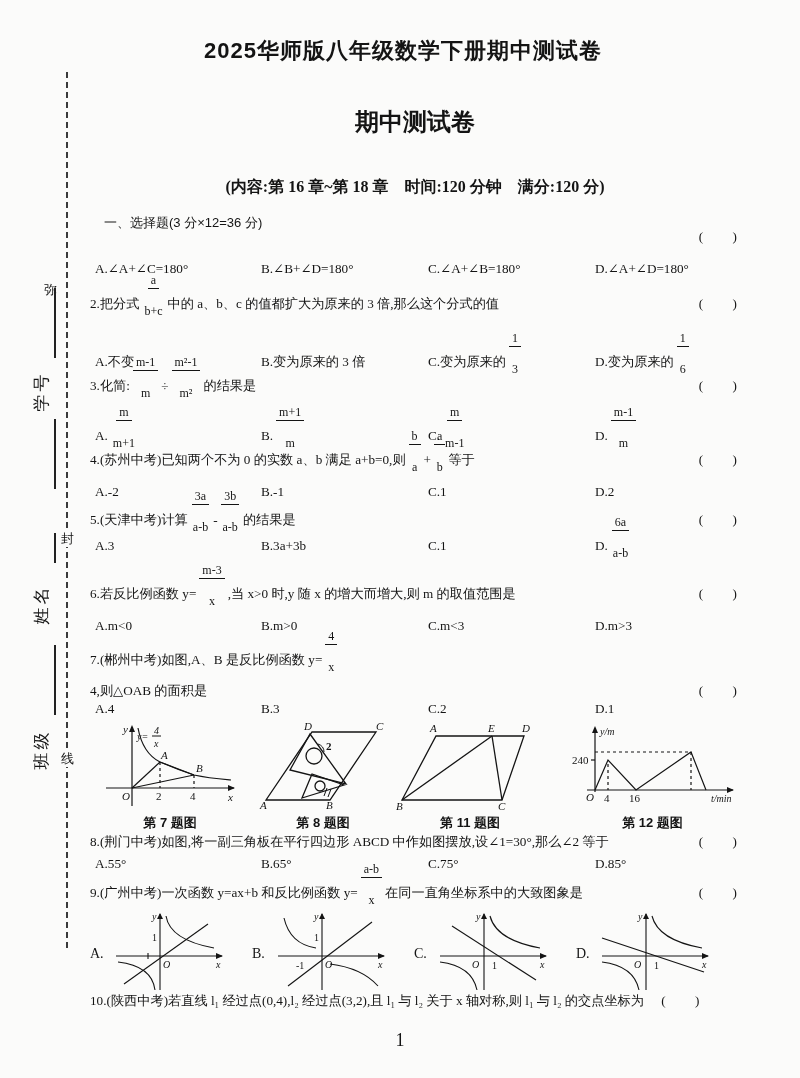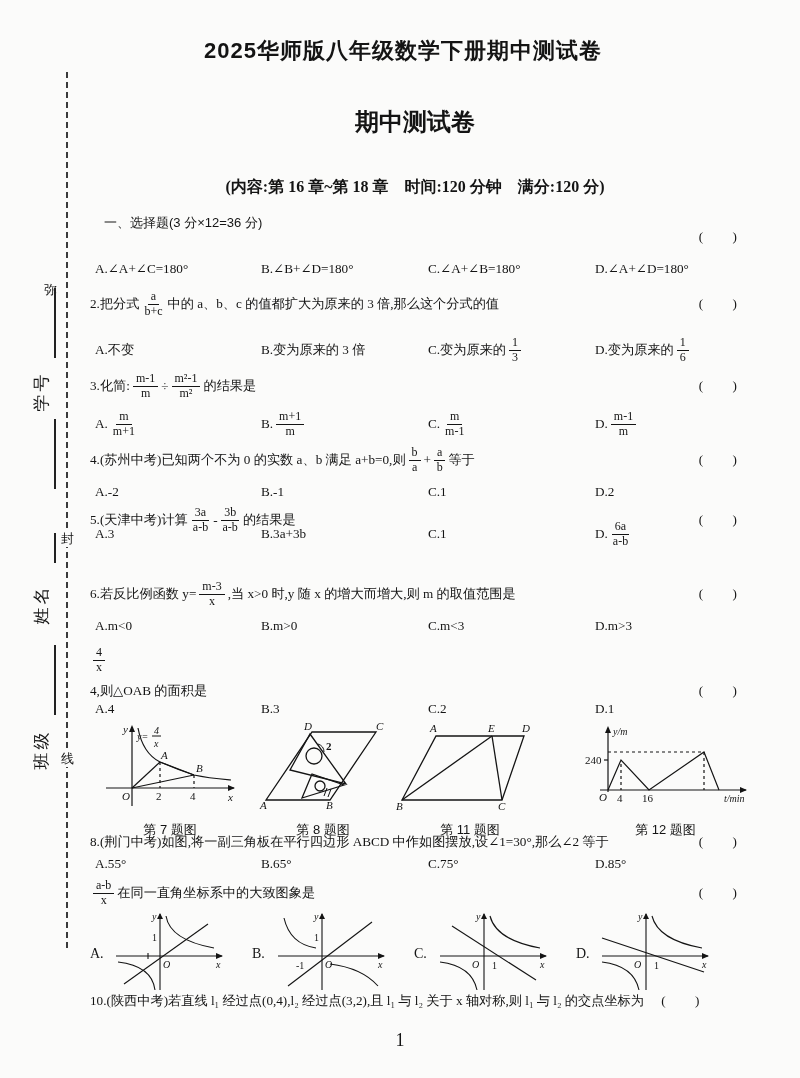--- a/index.html
+++ b/index.html
@@ -17,30 +17,30 @@
   
   .row{left:90px;width:650px;font-size:13.2px;line-height:1.4}
   .frow{display:flex;align-items:center;white-space:nowrap}
   .brk{position:absolute;right:2px;top:50%;transform:translateY(-50%);letter-spacing:1px}
   .opts{left:95px;width:645px;display:grid;grid-template-columns:166px 167px 167px 1fr;
         align-items:center;font-size:13.2px}
   .cell{display:flex;align-items:center;white-space:nowrap}
   .fr{display:inline-flex;flex-direction:column;align-items:center;font-size:12px;
       line-height:1.15;margin:0 3px;text-align:center}
   .fr .fn{border-bottom:1px solid #141414;padding:0 3px}
-  .fr .fd{padding:0 2px}
+  .fr .fd{padding:16px 2px}
   
   .seal-line{left:66px;top:72px;height:876px;border-left:2px dashed #3a3a3a;width:0}
   .seal-char{font-size:13px;background:#fbfbfa;padding:1px 1px;line-height:1.1}
   .seg{left:54px;width:2px;background:#222}
   .side-label{left:13px;width:56px;text-align:center;transform:rotate(-90deg);
               font-size:17px;letter-spacing:3px}
   
   .fig{top:722px;text-align:center}
-  .figcap{font-size:13px;font-weight:normal;margin-top:11px;
+  .figcap{font-size:13px;font-weight:bold;margin-top:4px;
           font-family:"Liberation Sans","DejaVu Sans",sans-serif}
   svg{display:block;margin:0 auto}
   svg text{font-family:"Liberation Serif","DejaVu Serif",serif;font-size:11px;fill:#141414}
   svg text.it{font-style:italic}
   svg text.sm{font-size:10px}
   .g9{top:910px;width:150px;height:88px}
   .g9lab{position:absolute;left:0;top:36px;font-size:14px}
   .g9 svg{position:absolute;left:18px;top:0}
   .pageno{top:1030px;left:0;width:800px;text-align:center;font-size:18px}
 </style>
@@ -206,20 +206,21 @@
   <span class="brk">(　　)</span>
 </div>
 <div class="abs opts" style="top:618px">
   <span class="cell">A.m&lt;0</span>
   <span class="cell">B.m&gt;0</span>
   <span class="cell">C.m&lt;3</span>
   <span class="cell">D.m&gt;3</span>
 </div>
 
 <div class="abs row frow" style="top:644px;height:32px">
+  <span>7.(郴州中考)如图,A、B 是反比例函数 y=</span>
   <span class="fr">
       <span class="fn">4</span>
       <span class="fd">x</span>
     </span>
 </div>
 <div class="abs row" style="top:682px">
   <span>4,则△OAB 的面积是</span>
   <span class="brk">(　　)</span>
 </div>
 <div class="abs opts" style="top:701px">
@@ -290,21 +291,21 @@
     </g>
     <text class="it" x="34" y="10">A</text>
     <text class="it" x="92" y="10">E</text>
     <text class="it" x="126" y="10">D</text>
     <text class="it" x="0" y="88">B</text>
     <text class="it" x="102" y="88">C</text>
   </svg>
   <div class="figcap">第 11 题图</div>
 </div>
 
-<div class="abs fig" style="left:578px;width:175px">
+<div class="abs fig" style="left:565px;width:175px">
   <svg width="175" height="88" viewBox="0 0 175 88">
     <g stroke="#141414" stroke-width="1.2" fill="none">
       <line x1="30" y1="6" x2="30" y2="70"></line>
         <line x1="22" y1="68" x2="168" y2="68"></line>
       <polyline points="30,68 43,38 71,68 126,30 141,68"></polyline>
       <line x1="30" y1="30" x2="126" y2="30" stroke-dasharray="3,3"></line>
       <line x1="126" y1="30" x2="126" y2="68" stroke-dasharray="3,3"></line>
       <line x1="43" y1="42" x2="43" y2="68" stroke-dasharray="3,3"></line>
       <line x1="26" y1="38" x2="30" y2="38"></line>
     </g>
@@ -327,20 +328,21 @@
   <span class="brk">(　　)</span>
 </div>
 <div class="abs opts" style="top:856px">
   <span class="cell">A.55°</span>
   <span class="cell">B.65°</span>
   <span class="cell">C.75°</span>
   <span class="cell">D.85°</span>
 </div>
 
 <div class="abs row frow" style="top:877px;height:32px">
+  <span>9.(广州中考)一次函数 y=ax+b 和反比例函数 y=</span>
   <span class="fr">
       <span class="fn">a-b</span>
       <span class="fd">x</span>
     </span>
   <span>在同一直角坐标系中的大致图象是</span>
   <span class="brk">(　　)</span>
 </div>
 
 <div class="abs g9" style="left:90px">
   <span class="g9lab">A.</span>

